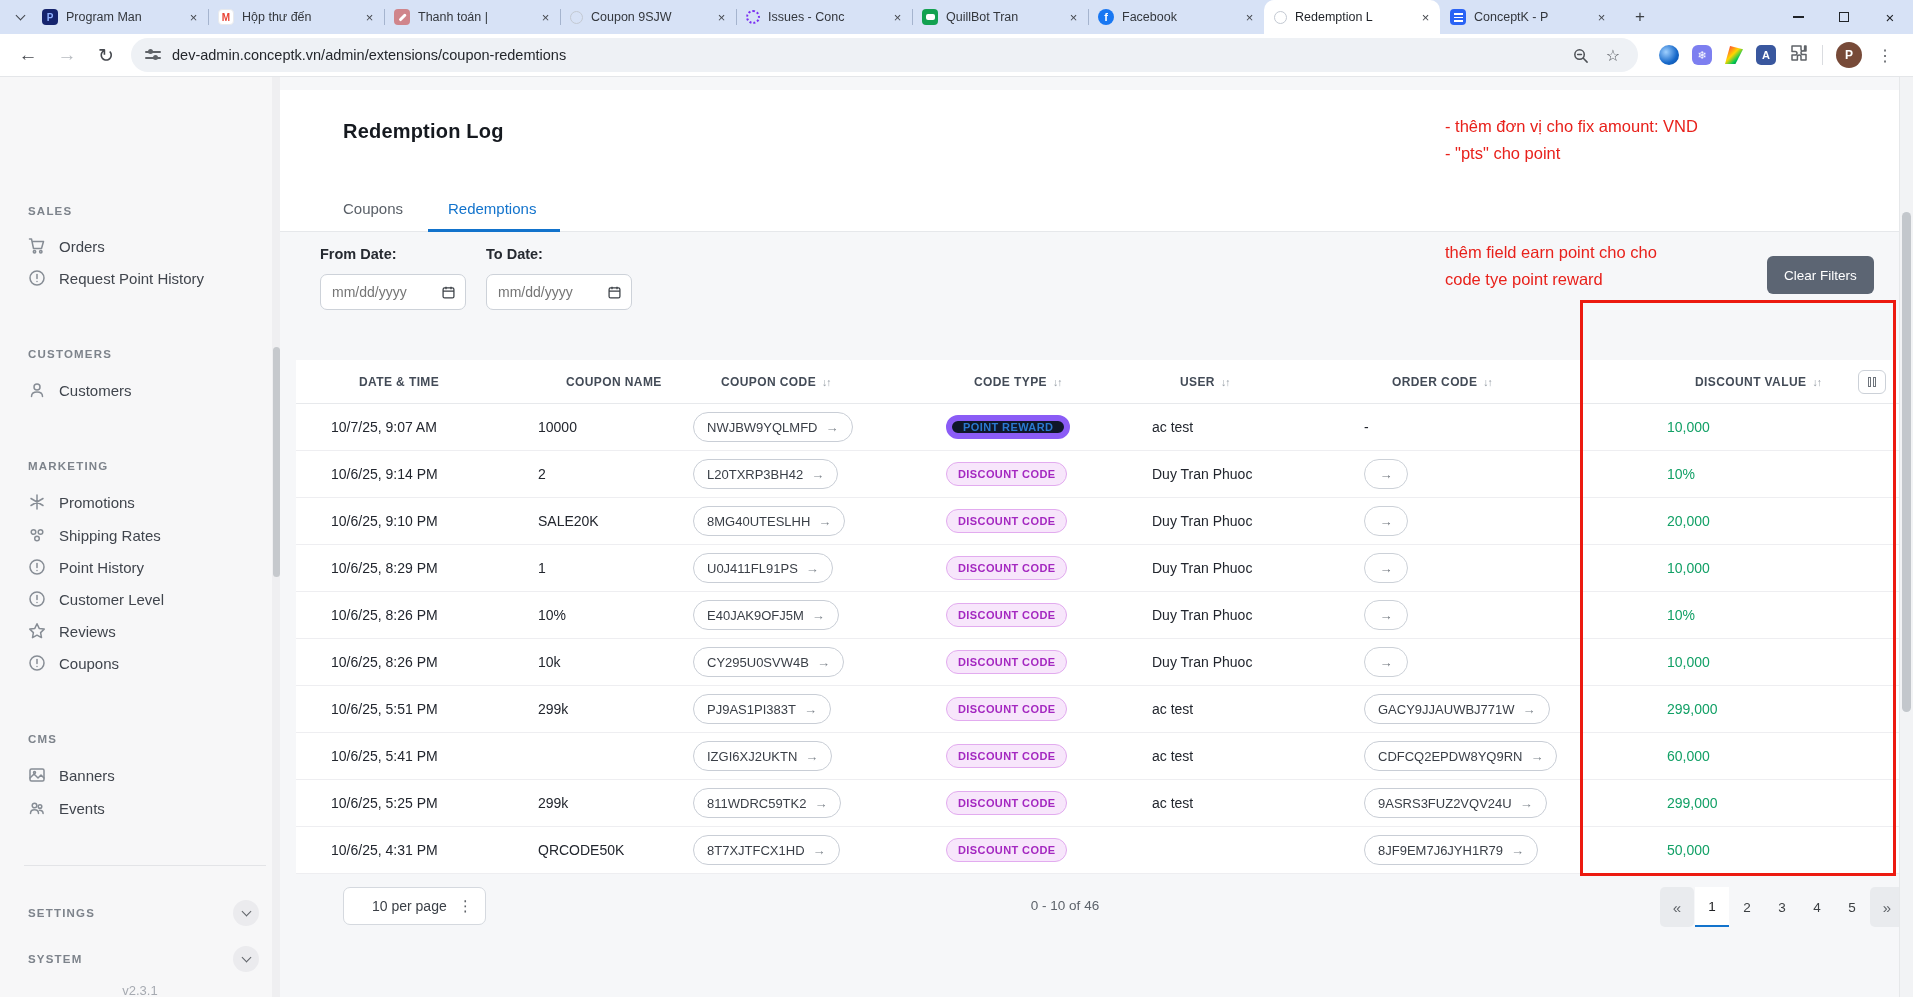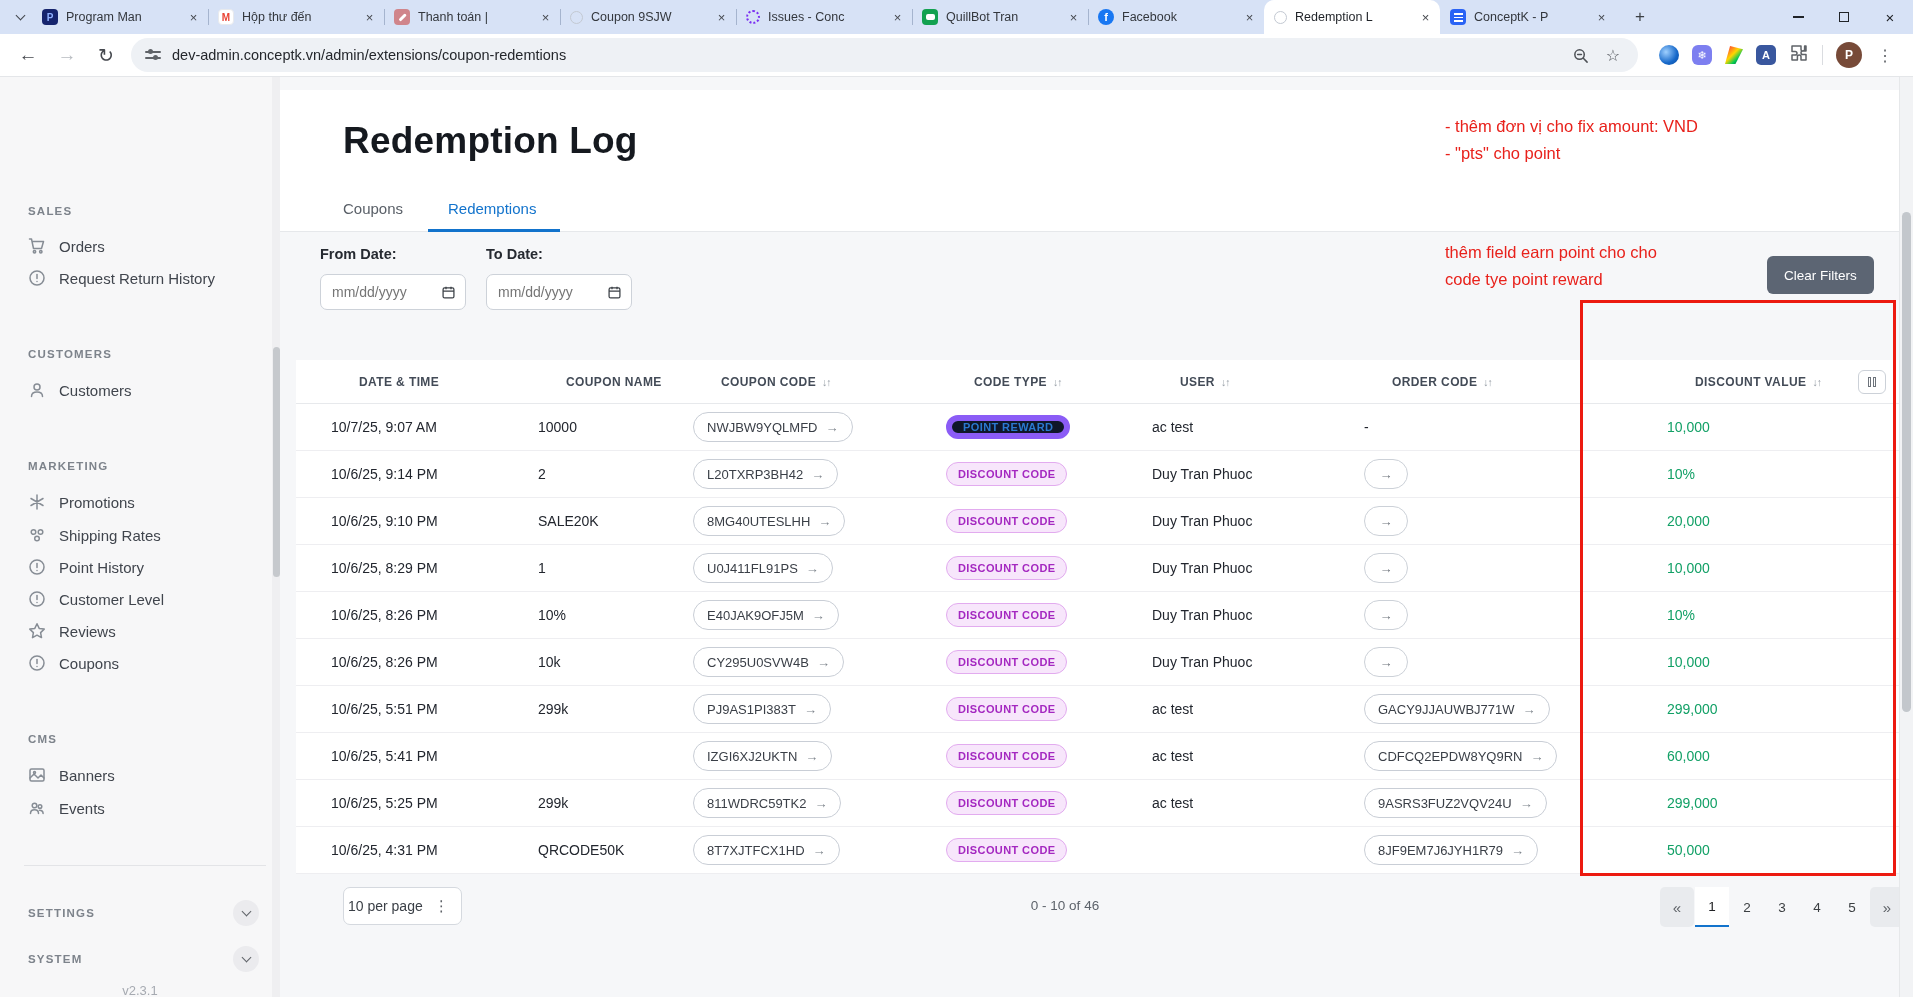--- a/index.html
+++ b/index.html
@@ -69,21 +69,21 @@
   .side-div { position:absolute; left:24px; right:14px; top:788px; height:1px; background:#e3e4e7; }
   .side-chevbtn { position:absolute; left:233px; width:26px; height:26px; border-radius:50%; background:#ebebee; display:flex; align-items:center; justify-content:center; transform:translateY(-50%); }
   .side-chevbtn .chev { border-color:#5f6368; }
   .version { position:absolute; top:906px; width:100%; text-align:center; font-size:13px; color:#a6aab1; }
   .sb-track { position:absolute; right:0; top:0; bottom:0; width:8px; background:#efeff1; }
   .sb-thumb { position:absolute; right:0; top:270px; width:7px; height:230px; background:#c6c9cd; border-radius:4px; }
 
   
   .main { flex:1; position:relative; background:#f6f7f9; overflow:hidden; }
   .m-header { position:absolute; top:13px; left:0; right:0; height:95px; background:#fff; }
-  .m-title { position:absolute; left:63px; top:30px; font-size:37px; font-weight:800; color:#15191f; letter-spacing:.2px; }
+  .m-title { position:absolute; left:63px; top:30px; font-size:20px; font-weight:800; color:#15191f; letter-spacing:.2px; }
   .ann { position:absolute; color:#e8211b; font-size:16.5px; line-height:27px; }
   .ann-h { left:1165px; top:23px; }
   .ann-f { left:1165px; top:7px; }
 
   .m-tabs { position:absolute; top:108px; left:0; right:0; height:47px; background:#fff; border-bottom:1px solid #e6e8eb; }
   .pt { position:absolute; top:0; height:47px; display:flex; align-items:center; font-size:15px; cursor:pointer; }
   .pt-coupons { left:63px; color:#5a6068; }
   .pt-redemptions { left:168px; color:#1273cc; }
   .pt-underline { position:absolute; left:148px; bottom:-1px; width:132px; height:3px; background:#1273cc; }
 
@@ -104,21 +104,21 @@
   .tr { display:flex; align-items:center; height:47px; border-bottom:1px solid #eeeef1; padding-left:35px; font-size:14px; color:#22262e; }
   .chip { display:inline-flex; align-items:center; gap:8px; height:30px; padding:0 13px; border:1.4px solid #c9ced6; border-radius:16px; font-size:13px; color:#3a3f47; background:#fff; cursor:pointer; }
   .chip .ar { color:#7f858d; font-size:13px; }
   .ocircle { display:inline-flex; align-items:center; justify-content:center; width:44px; height:30px; border:1.4px solid #ccd1d8; border-radius:16px; color:#6f757d; font-size:13px; cursor:pointer; }
   .pillb { display:inline-flex; align-items:center; height:24px; padding:0 11px; border-radius:13px; font-size:11px; font-weight:700; letter-spacing:.4px; }
   .pill-blue { background:#0f172a; color:#2a79d0; border:6px solid #8b5cf6; }
   .pill-purple { background:#f7e6fb; color:#a428c0; border:1px solid #e2abef; }
   .val { color:#12a066; font-weight:500; }
 
   .m-pager { position:absolute; top:797px; left:0; right:0; height:70px; }
-  .pp-btn { position:absolute; left:63px; top:13px; height:38px; padding:0 12px 0 4px; border:1px solid #d5d9df; border-radius:7px; background:#fff; display:flex; align-items:center; gap:11px; font-size:14px; color:#3a3f46; cursor:pointer; }
+  .pp-btn { position:absolute; left:63px; top:13px; height:38px; padding:0 12px 0 28px; border:1px solid #d5d9df; border-radius:7px; background:#fff; display:flex; align-items:center; gap:11px; font-size:14px; color:#3a3f46; cursor:pointer; }
   .pp-kebab { color:#5f6368; font-size:15px; }
   .range { position:absolute; left:700px; top:24px; width:170px; text-align:center; font-size:13.5px; color:#5d636b; }
   .pager { position:absolute; left:1380px; top:13px; display:flex; height:40px; gap:1px; }
   .pg { width:34px; height:40px; display:flex; align-items:center; justify-content:center; font-size:13.5px; color:#3c4043; cursor:pointer; }
   .pg-nav { background:#e9ebee; border-radius:5px; color:#5f6368; font-size:15px; }
   .pg-active { background:#fff; border-bottom:2px solid #1273cc; color:#202124; }
 
   .redrect { position:absolute; left:1300px; top:223px; width:316px; height:576px; border:3px solid #ec1a10; z-index:6; pointer-events:none; }
 </style>
 </head>
@@ -241,21 +241,21 @@
           <circle cx="12.8" cy="14.8" r="1.2"></circle>
         </svg>
       <span>Orders</span>
     </div>
     <div class="side-item" style="top:201px">
       <svg viewBox="0 0 18 18">
           <circle cx="9" cy="9" r="7"></circle>
           <path d="M9 5.6v4"></path>
           <path d="M9 12.4v.1"></path>
         </svg>
-      <span>Request Return History</span>
+      <span>Request Point History</span>
     </div>
 
     <div class="side-label" style="top:277px">CUSTOMERS</div>
     <div class="side-item" style="top:313px">
       <svg viewBox="0 0 18 18">
           <circle cx="9" cy="6" r="3"></circle>
           <path d="M3.5 15.5c0-3 2.5-4.5 5.5-4.5s5.5 1.5 5.5 4.5"></path>
         </svg>
       <span>Customers</span>
     </div>

